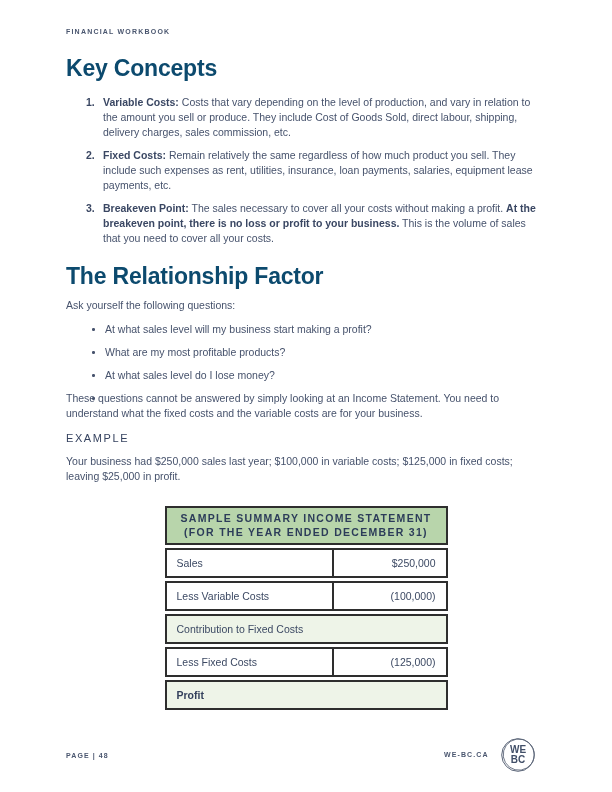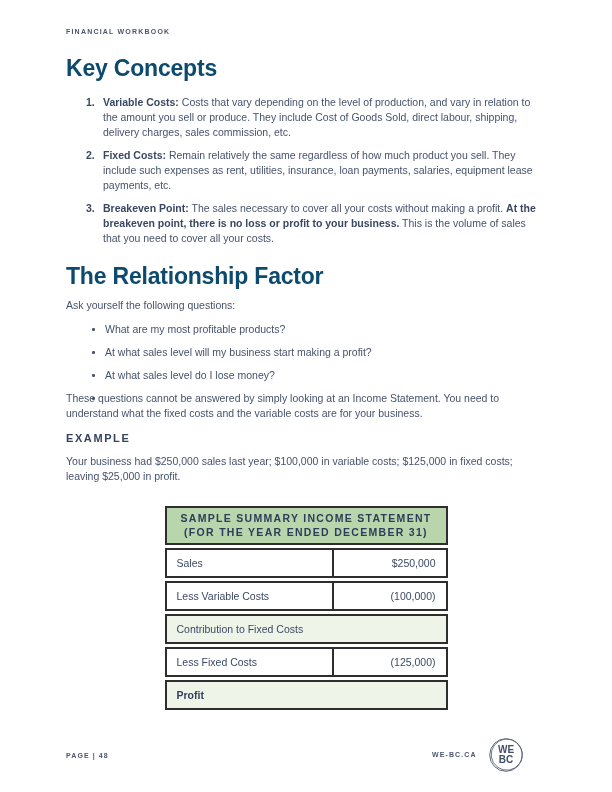--- a/index.html
+++ b/index.html
@@ -36,21 +36,21 @@
   .questions{list-style:none;margin:9px 0 0 0;padding:0;}
   .questions li{position:relative;padding-left:39px;margin-bottom:8px;}
   .questions .dot{
     position:absolute;left:26px;top:6px;
     width:2.5px;height:2.5px;border-radius:50%;
     background:#46526c;
   }
   .note{margin:8px 0 4px 0;}
   .example-h{
     margin:10px 0 0 0;
-    font-size:11px;font-weight:bold;letter-spacing:1.6px;
+    font-size:11px;font-weight:normal;letter-spacing:1.6px;
     color:#35425f;
   }
   .example-p{margin:8px 0 0 0;}
   .stmt{width:283px;margin:22px auto 0 auto;font-size:10.5px;color:#3c4963;}
   .stmt-header{
     background:#b8d5ab;
     border:2px solid #2e2e2e;
     text-align:center;
     padding:4px 6px;
     font-weight:bold;font-size:10.5px;letter-spacing:1.3px;
@@ -66,21 +66,21 @@
     width:92px;border-left:2px solid #2e2e2e;
     padding:6px 10px 5px 10px;text-align:right;
   }
   .row-tint{background:#eef4e8;}
   .row-bold .label,.row-bold .value{font-weight:bold;color:#33405c;}
   .footer-left{
     position:absolute;left:66px;top:752px;
     font-size:7px;font-weight:bold;letter-spacing:1.1px;color:#4a566f;
   }
   .footer-right{
-    position:absolute;left:432px;top:736px;
+    position:absolute;left:444px;top:736px;
     display:flex;align-items:center;gap:10px;
   }
   .footer-site{
     font-size:7px;font-weight:bold;letter-spacing:1.1px;color:#4a566f;
     line-height:38px;
   }
   .logo svg{display:block;}
 </style>
 </head>
 <body>
@@ -108,25 +108,25 @@
       </li>
     </ol>
 
     <h1 class="h1-spaced">The Relationship Factor</h1>
 
     <p class="intro">Ask yourself the following questions:</p>
 
     <ul class="questions">
       <li>
         <span class="dot"></span>
-        <span>What are my most profitable products?</span>
+        <span>At what sales level will my business start making a profit?</span>
       </li>
       <li>
         <span class="dot"></span>
-        <span>At what sales level will my business start making a profit?</span>
+        <span>What are my most profitable products?</span>
       </li>
       <li>
         <span class="dot"></span>
         <span>At what sales level do I lose money?</span>
       </li>
       <li>
         <span class="dot"></span>
       </li>
     </ul>
 

